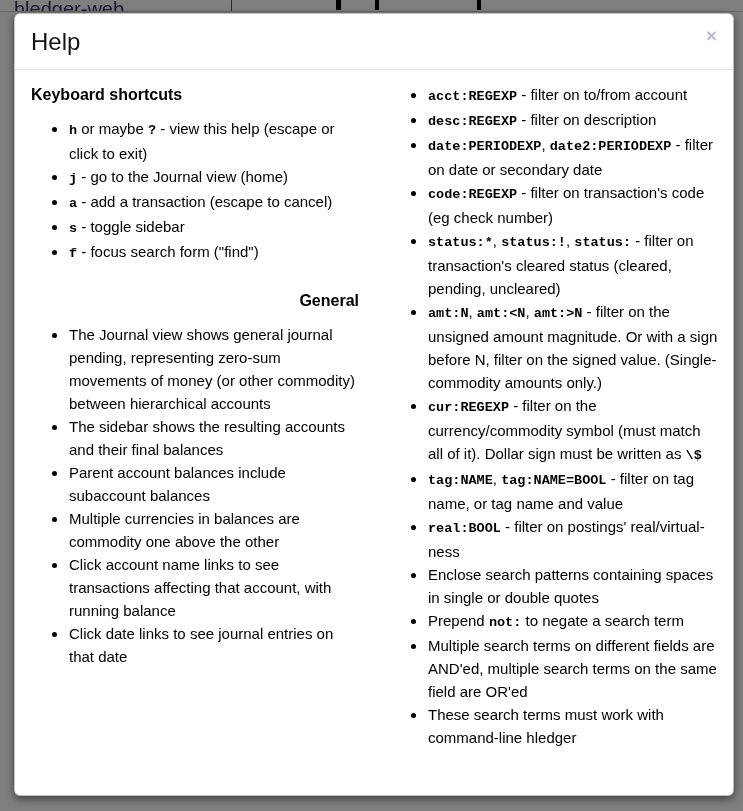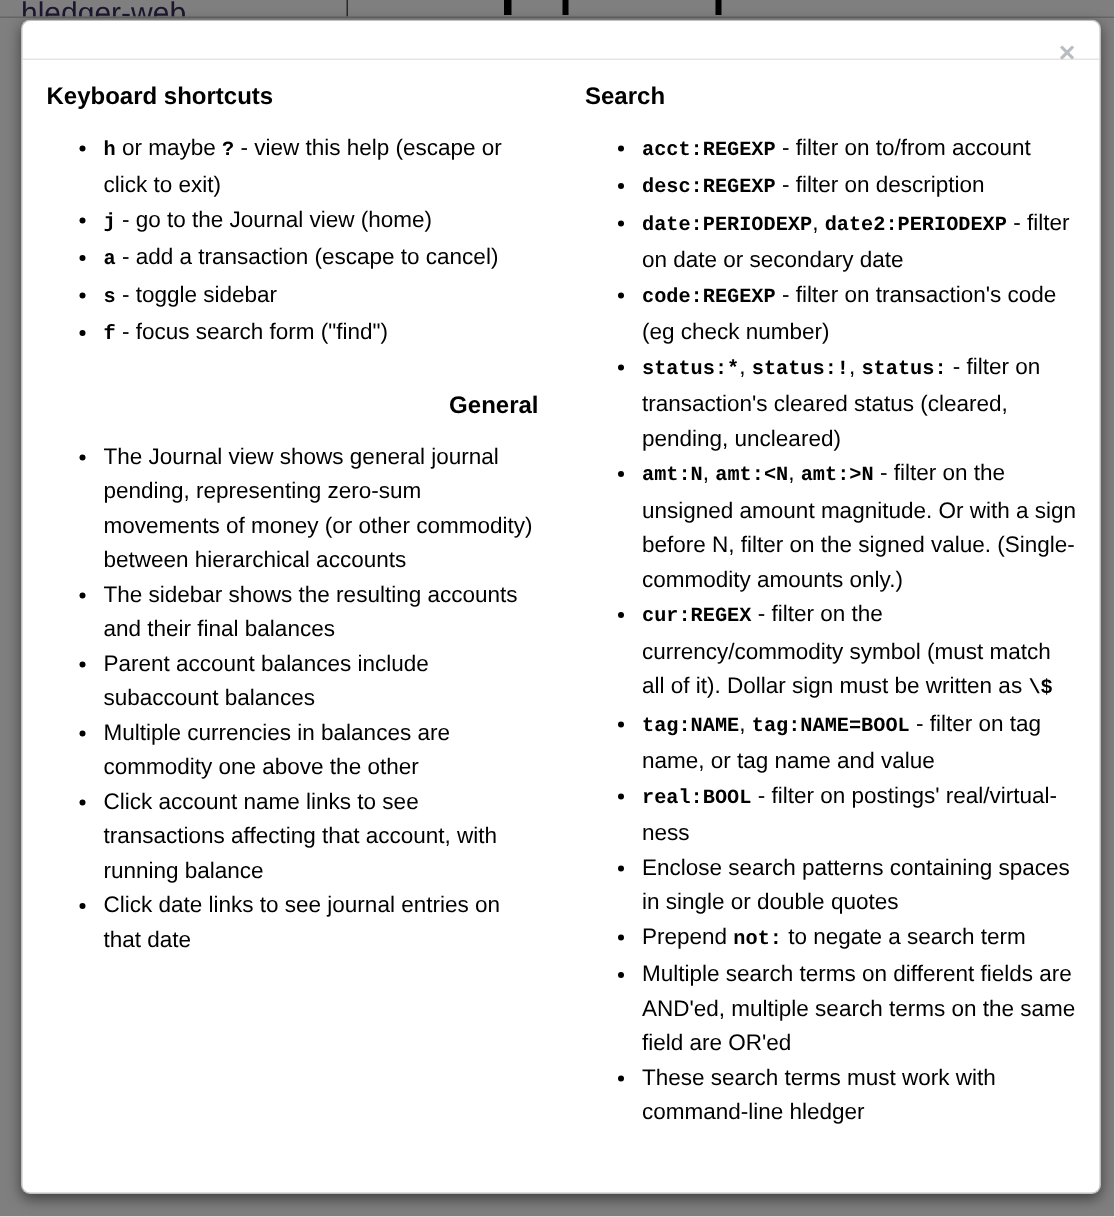--- a/index.html
+++ b/index.html
@@ -67,20 +67,21 @@
   <div class="bg-hline"></div>
   <div class="bg-frag frag1"></div>
   <div class="bg-frag frag2"></div>
   <div class="bg-frag frag3"></div>
 </div>
 
 <div class="backdrop"></div>
 
 <div class="modal">
   <div class="modal-header">
+    <h3 class="modal-title">Help</h3>
     <button class="close-btn">×</button>
   </div>
   <div class="modal-body">
     <div class="modal-col">
         <h4 class="section-heading">Keyboard shortcuts</h4>
         <ul class="help-list">
           <li><code class="kbd">h</code> or maybe <code class="kbd">?</code> - view this help (escape or click to exit)</li>
           <li><code class="kbd">j</code> - go to the Journal view (home)</li>
           <li><code class="kbd">a</code> - add a transaction (escape to cancel)</li>
           <li><code class="kbd">s</code> - toggle sidebar</li>
@@ -90,29 +91,28 @@
         <ul class="help-list">
           <li>The Journal view shows general journal pending, representing zero-sum movements of money (or other commodity) between hierarchical accounts</li>
           <li>The sidebar shows the resulting accounts and their final balances</li>
           <li>Parent account balances include subaccount balances</li>
           <li>Multiple currencies in balances are commodity one above the other</li>
           <li>Click account name links to see transactions affecting that account, with running balance</li>
           <li>Click date links to see journal entries on that date</li>
         </ul>
       </div>
     <div class="modal-col">
-        <h4 class="section-heading">Search</h4>
         <ul class="help-list">
           <li><code class="kbd">acct:REGEXP</code> - filter on to/from account</li>
           <li><code class="kbd">desc:REGEXP</code> - filter on description</li>
           <li><code class="kbd">date:PERIODEXP</code>, <code class="kbd">date2:PERIODEXP</code> - filter on date or secondary date</li>
           <li><code class="kbd">code:REGEXP</code> - filter on transaction's code (eg check number)</li>
           <li><code class="kbd">status:*</code>, <code class="kbd">status:!</code>, <code class="kbd">status:</code> - filter on transaction's cleared status (cleared, pending, uncleared)</li>
           <li><code class="kbd">amt:N</code>, <code class="kbd">amt:&lt;N</code>, <code class="kbd">amt:&gt;N</code> - filter on the unsigned amount magnitude. Or with a sign before N, filter on the signed value. (Single-commodity amounts only.)</li>
-          <li><code class="kbd">cur:REGEX</code> - filter on the currency/commodity symbol (must match all of it). Dollar sign must be written as <code class="kbd">\$</code></li>
+          <li><code class="kbd">cur:REGEXP</code> - filter on the currency/commodity symbol (must match all of it). Dollar sign must be written as <code class="kbd">\$</code></li>
           <li><code class="kbd">tag:NAME</code>, <code class="kbd">tag:NAME=BOOL</code> - filter on tag name, or tag name and value</li>
           <li><code class="kbd">real:BOOL</code> - filter on postings' real/virtual-ness</li>
           <li>Enclose search patterns containing spaces in single or double quotes</li>
           <li>Prepend <code class="kbd">not:</code> to negate a search term</li>
           <li>Multiple search terms on different fields are AND'ed, multiple search terms on the same field are OR'ed</li>
           <li>These search terms must work with command-line hledger</li>
         </ul>
       </div>
   </div>
 </div>

